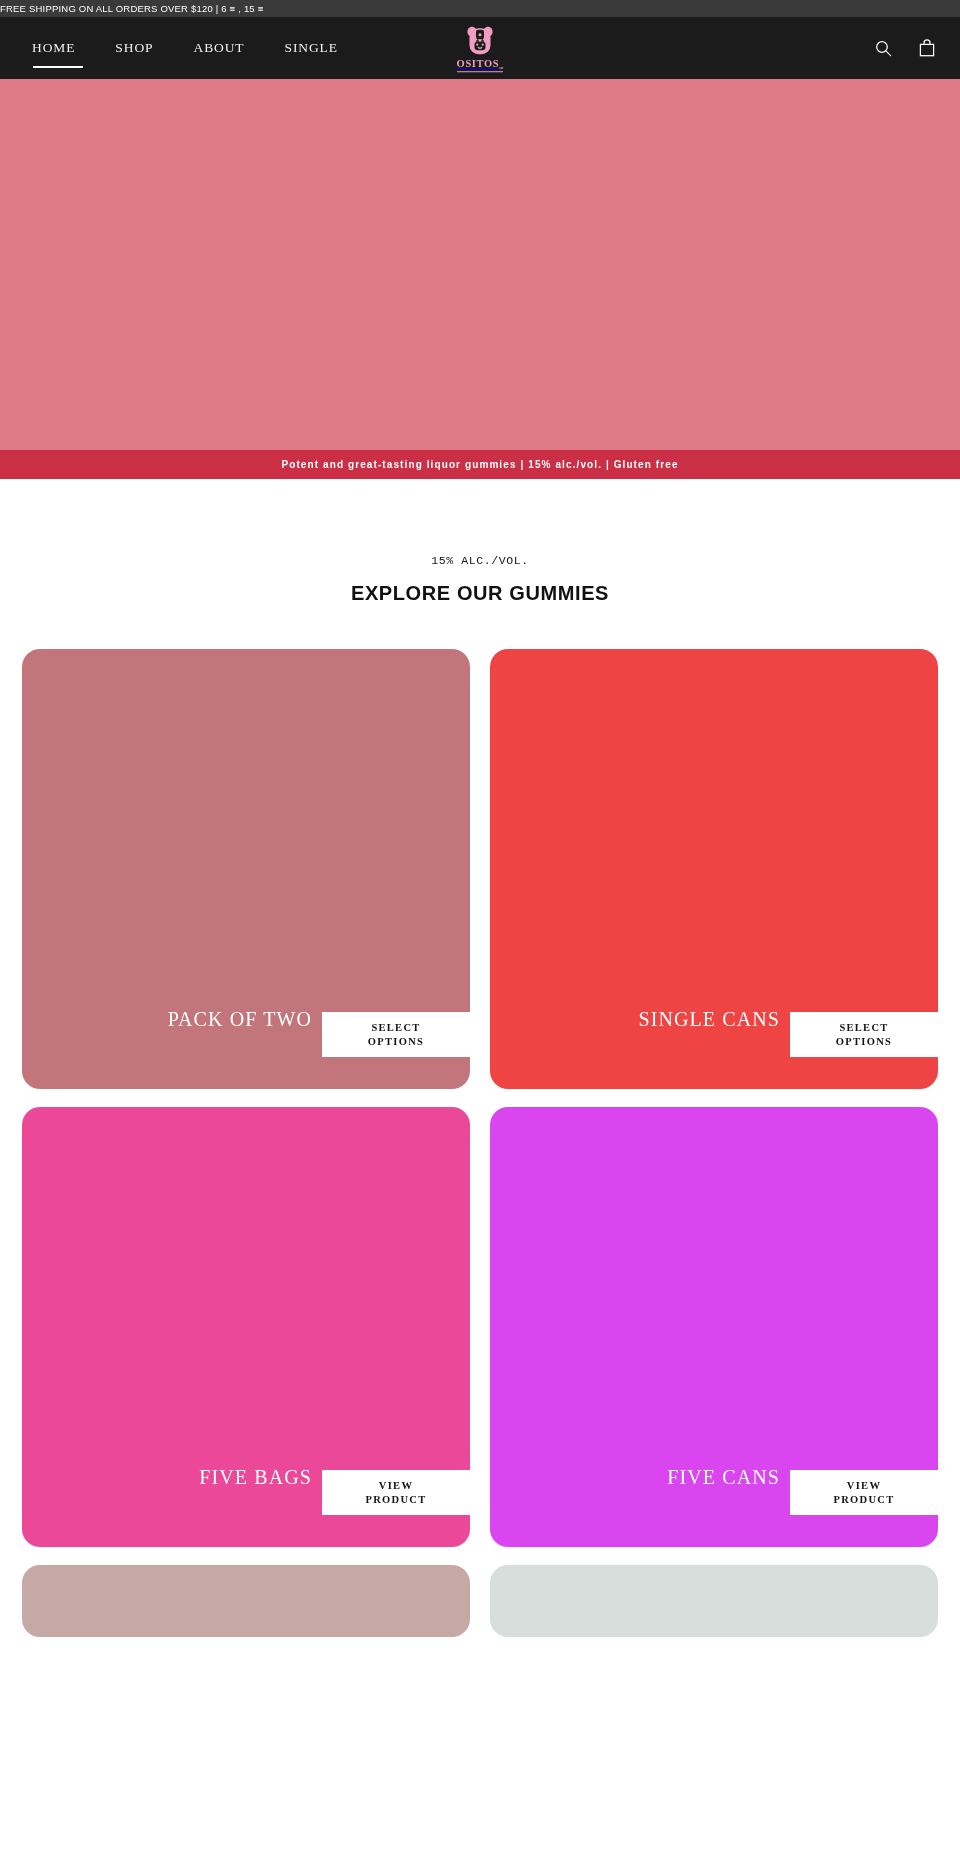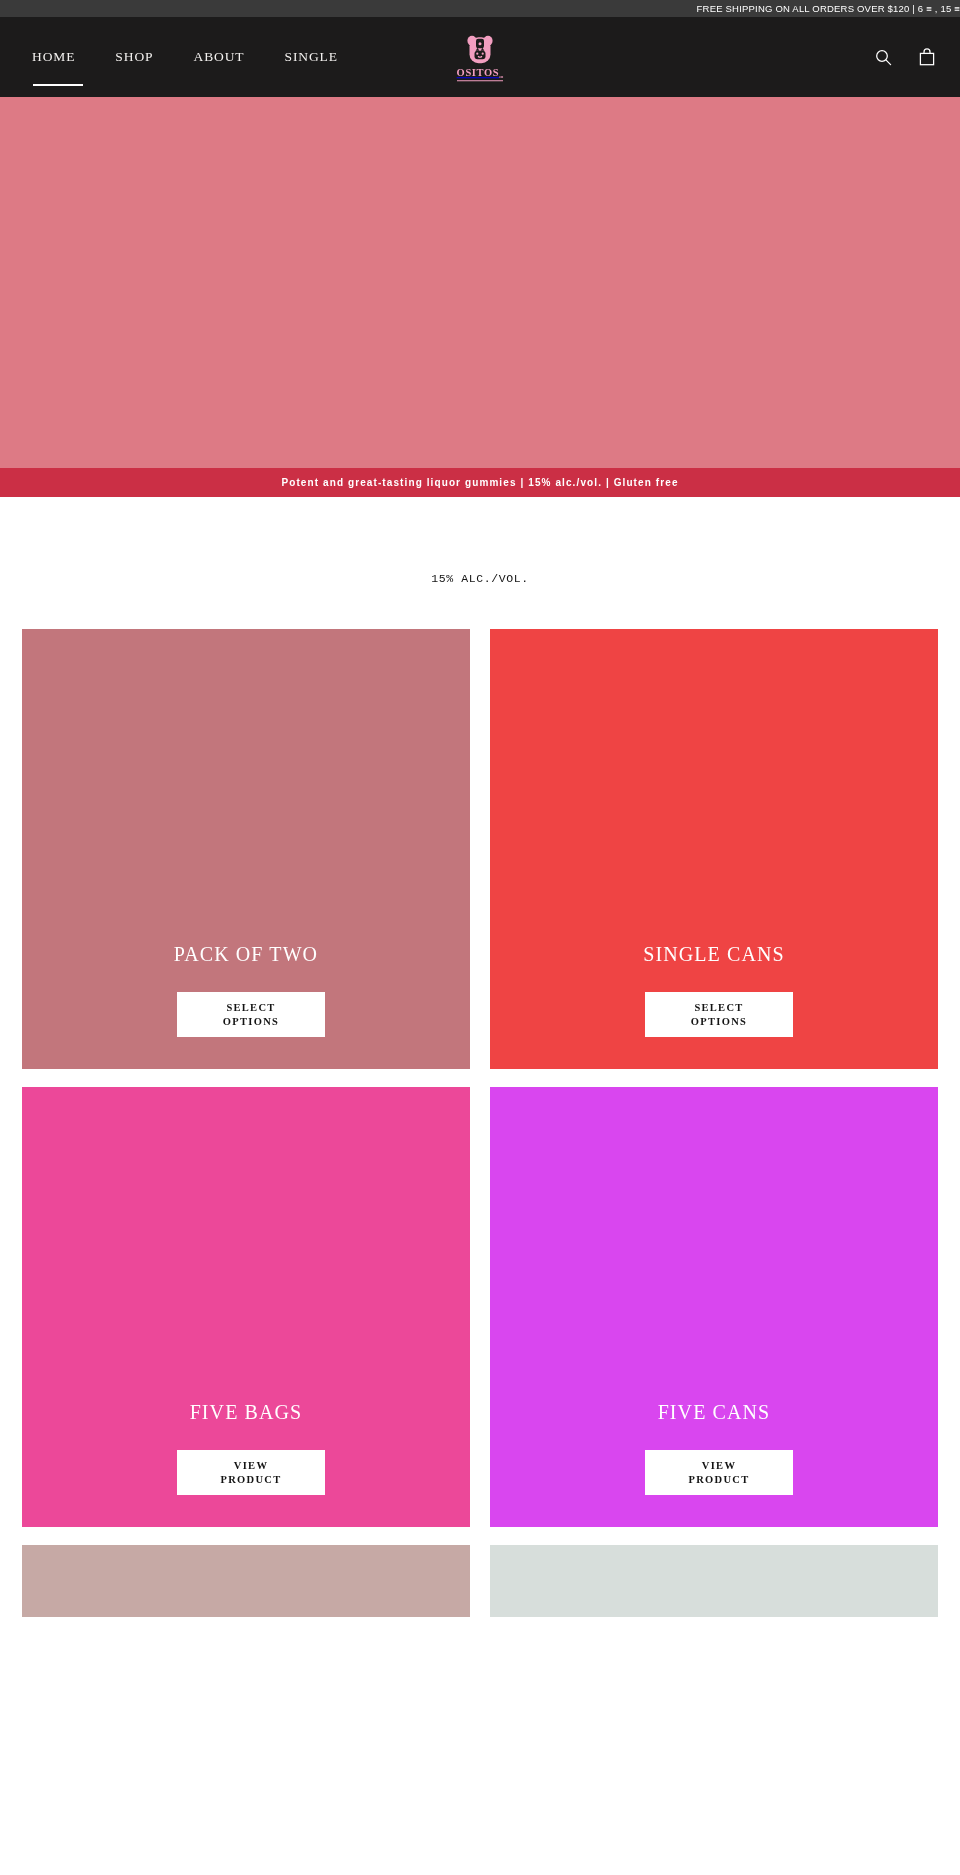--- a/index.html
+++ b/index.html
@@ -18,30 +18,30 @@
     position: relative;
   }
 
   
   .announcement-bar {
     height: 17px;
     background: #3a3a3a;
     color: #ffffff;
     display: flex;
     align-items: center;
-    justify-content: flex-end;
+    justify-content: flex-start;
     font-size: 9.5px;
     letter-spacing: 0.2px;
     font-family: "Liberation Sans", sans-serif;
     white-space: nowrap;
   }
 
   
   .site-header {
-    height: 80px;
+    height: 62px;
     background: #1c1b1b;
     display: flex;
     align-items: center;
     position: relative;
     padding: 0 22px;
   }
 
   .nav-list {
     display: flex;
     align-items: center;
@@ -184,25 +184,26 @@
     grid-template-columns: 1fr 1fr;
     gap: 18px 20px;
     padding: 0 22px;
     margin-top: 44px;
   }
 
   .product-card {
     position: relative;
     height: 440px;
     display: flex;
-    flex-direction: column;
-    align-items: center;
+    flex-direction: row;
+    align-items: flex-end;
     justify-content: flex-end;
     padding-bottom: 32px;
     overflow: hidden;
+    border-radius: 18px;
   }
 
   .product-title {
     font-family: "Liberation Serif", serif;
     font-size: 20px;
     letter-spacing: 1.1px;
     color: #ffffff;
     text-align: center;
     margin-bottom: 26px;
     white-space: nowrap;
@@ -289,20 +290,21 @@
 </header>
 
 <section class="hero"></section>
 
 <div class="info-bar">
   <span>Potent and great-tasting liquor gummies  |  15% alc./vol.  |  Gluten free</span>
 </div>
 
 <section class="collection">
   <div class="eyebrow">15% ALC./VOL.</div>
+  <h2 class="section-title">EXPLORE OUR GUMMIES</h2>
 
   <div class="product-grid">
 
     <div class="product-card" style="background:#c2767c">
       <div class="product-title">PACK OF TWO</div>
       <button class="product-cta">
         <span>SELECT</span>
         <span>OPTIONS</span>
       </button>
     </div>

